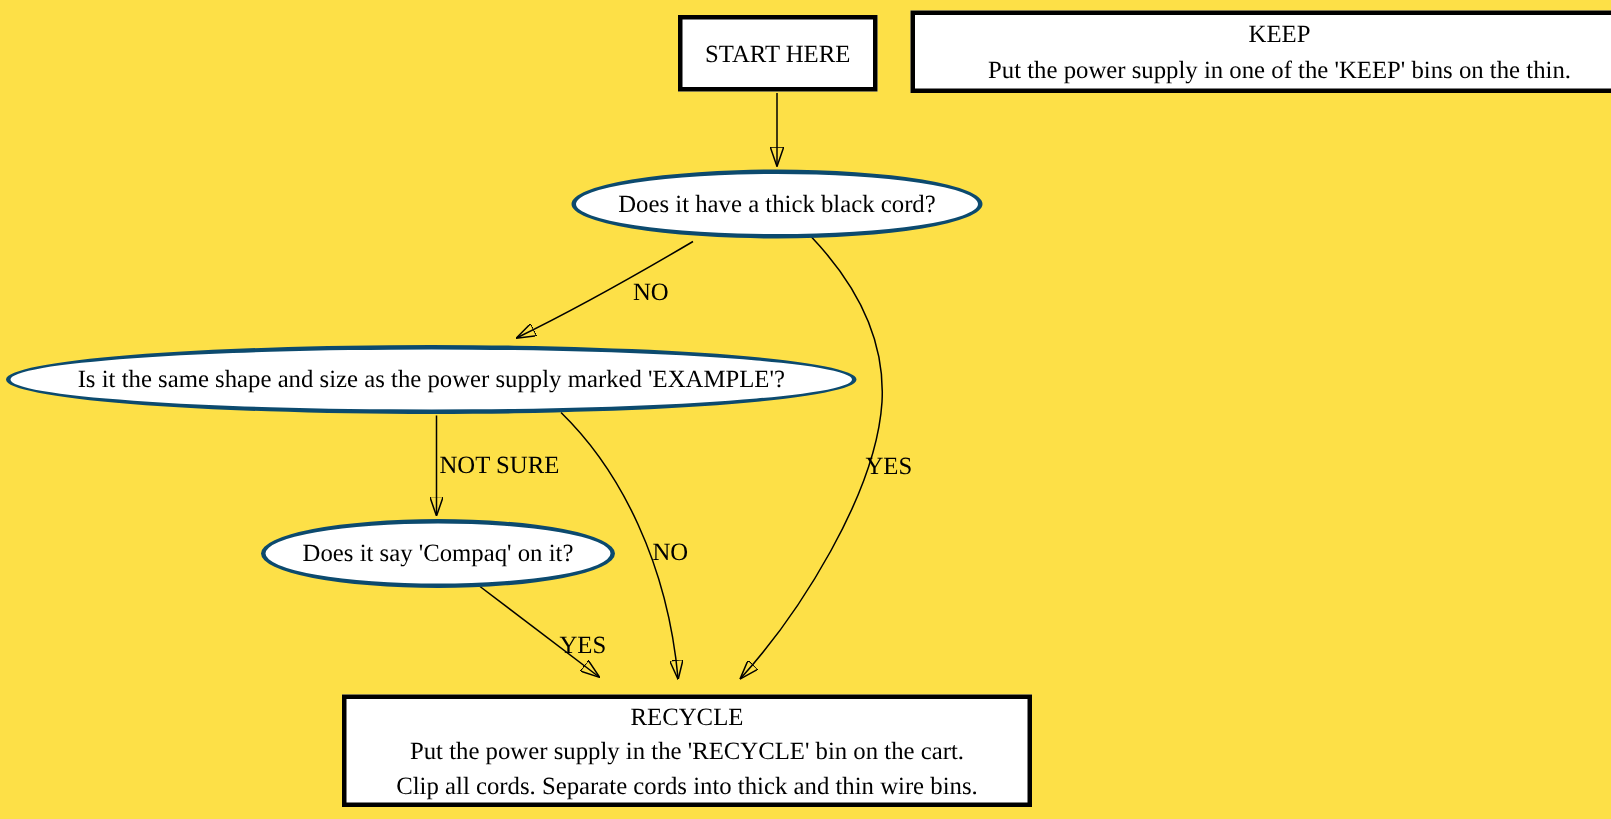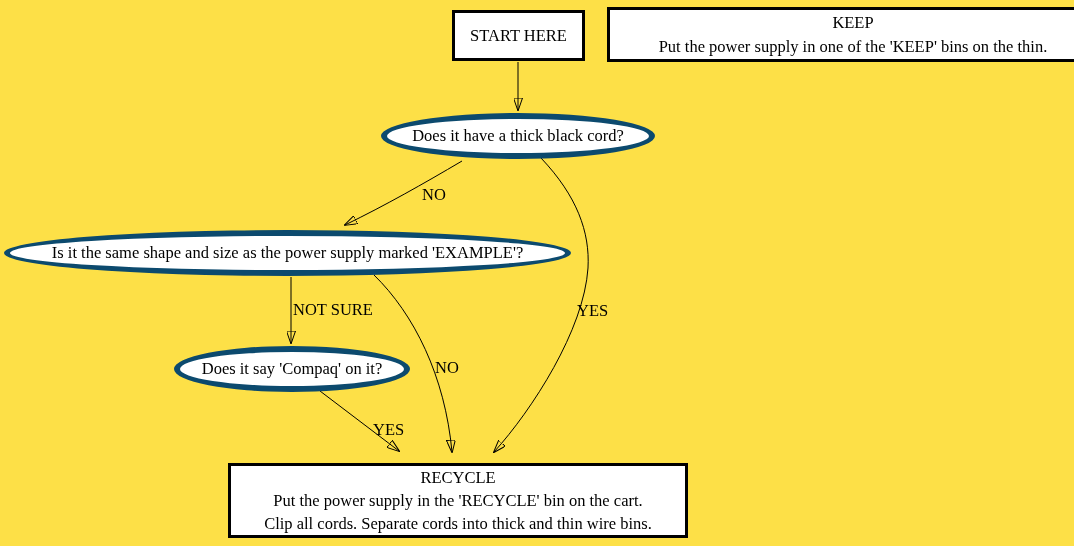--- a/index.html
+++ b/index.html
@@ -36,21 +36,21 @@
     display: flex;
     flex-direction: column;
     align-items: center;
     justify-content: center;
     text-align: center;
   }
   .box {
     border: 3px solid #000000;
   }
   .ellipse {
-    border: 6px solid #0c4a6e;
+    border: 3px solid #0c4a6e;
     border-radius: 50%;
     white-space: nowrap;
   }
   .node .line {
     display: block;
     white-space: nowrap;
   }
   #node-start     { left: 452px; top: 10px;  width: 133px; height: 51px; }
   #node-keep      { left: 607px; top: 7px;   width: 492px; height: 55px; line-height: 24px; }
   #node-thickcord { left: 381px; top: 113px; width: 274px; height: 46px; }

